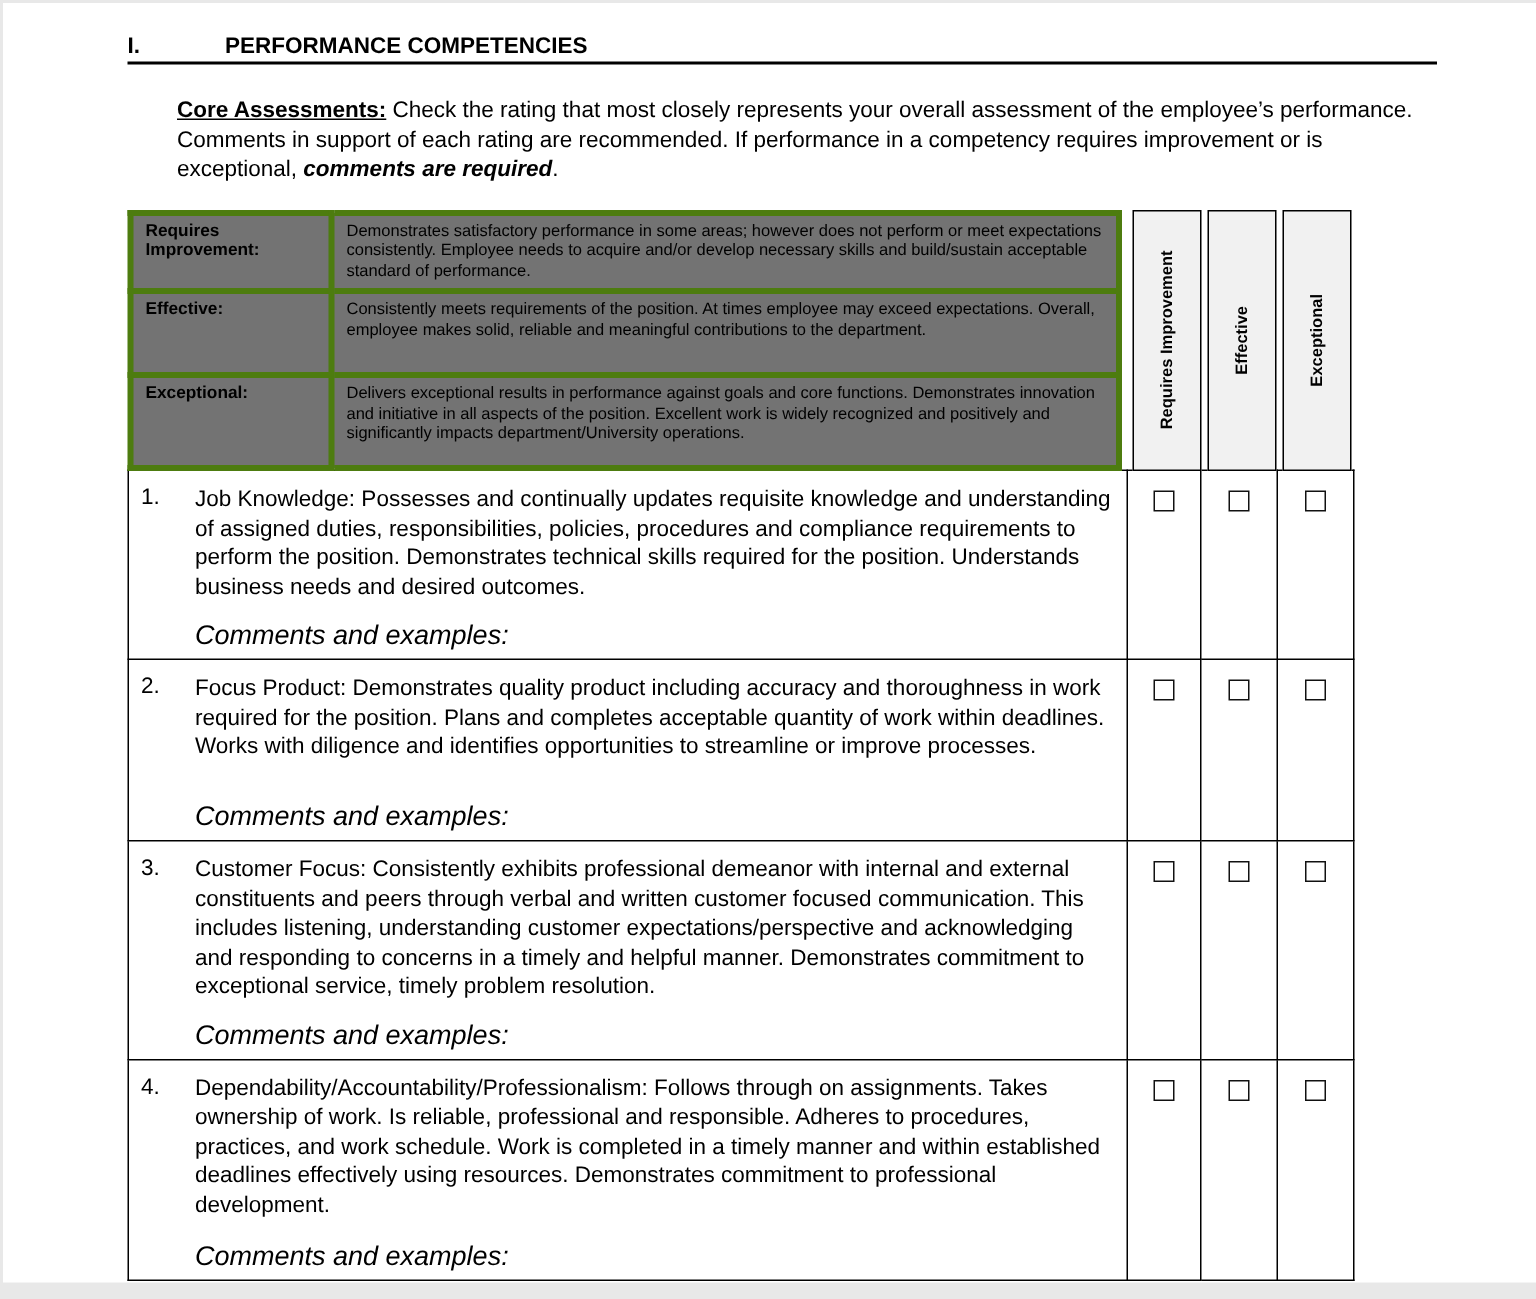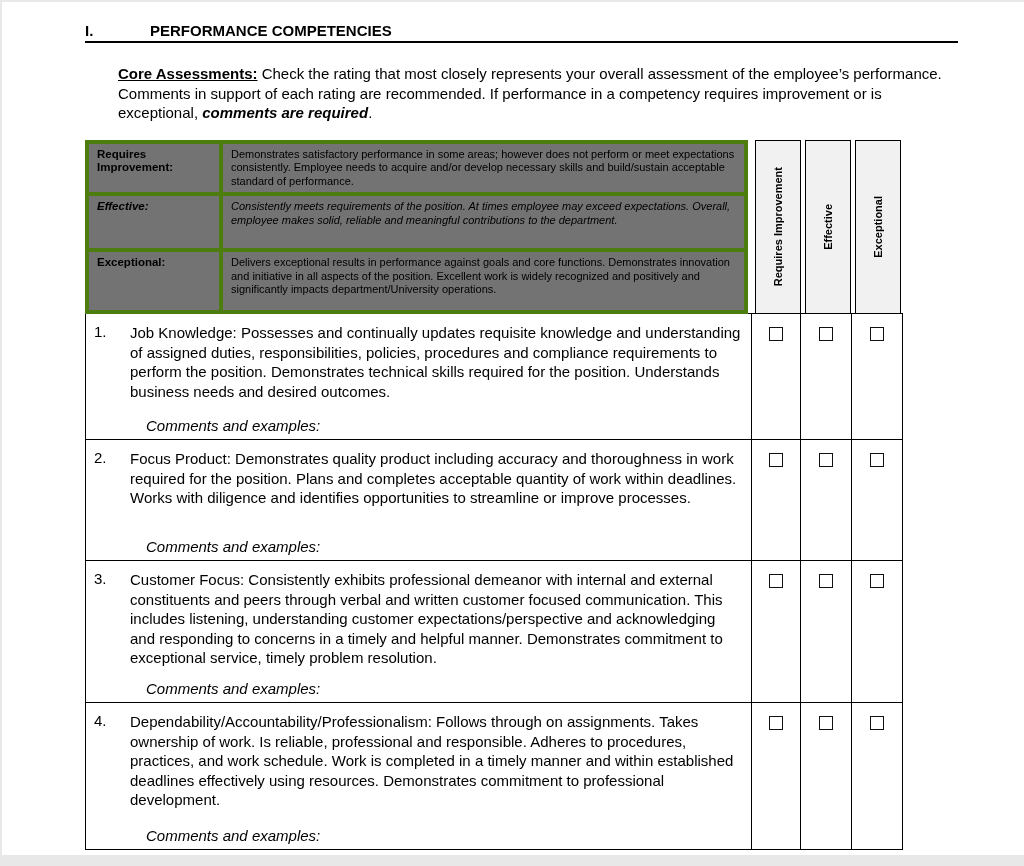--- a/index.html
+++ b/index.html
@@ -44,21 +44,21 @@
   .defs-table td {
     border: 4px solid #4d7c0f;
     background: #737373;
     vertical-align: top;
     padding: 4px 8px;
     font-size: 11px;
     line-height: 13.6px;
   }
   .defs-table td.def-label { width: 134px; font-weight: bold; font-size: 11.5px; }
   .defs-table tr.r1 td { height: 50px; }
-  .defs-table tr.r2 td { height: 56px; font-style: italic; }
+  .defs-table tr.r2 td { height: 56px; }
   .defs-table tr.r3 td { height: 62px; }
 
   .vcols { display: flex; margin-left: 7px; }
   .vcol {
     width: 46px;
     border: 1px solid #000;
     background: #f1f1f1;
     display: flex; align-items: center; justify-content: center;
     margin-left: 4px;
   }
@@ -78,24 +78,24 @@
   .cellwrap { display: flex; flex-direction: column; justify-content: space-between; }
   .row-1 .cellwrap { min-height: 111px; }
   .row-2 .cellwrap { min-height: 106px; }
   .row-3 .cellwrap { min-height: 127px; }
   .row-4 .cellwrap { min-height: 132px; }
   .comp-flex { display: flex; }
   .comp-num { width: 36px; flex-shrink: 0; font-size: 15px; }
   .comp-text { font-size: 15px; line-height: 19.5px; }
   .comp-title { }
   .comments {
-    margin-left: 52px;
+    margin-left: 36px;
     margin-top: 12px;
     font-style: italic;
-    font-size: 15px;
+    font-size: 18px;
   }
   td.check-cell { width: 49px; text-align: center; padding-top: 13px; }
   .checkbox {
     display: inline-block;
     width: 14px; height: 14px;
     border: 1.6px solid #111;
     background: #fff;
     cursor: pointer;
   }
 </style>

